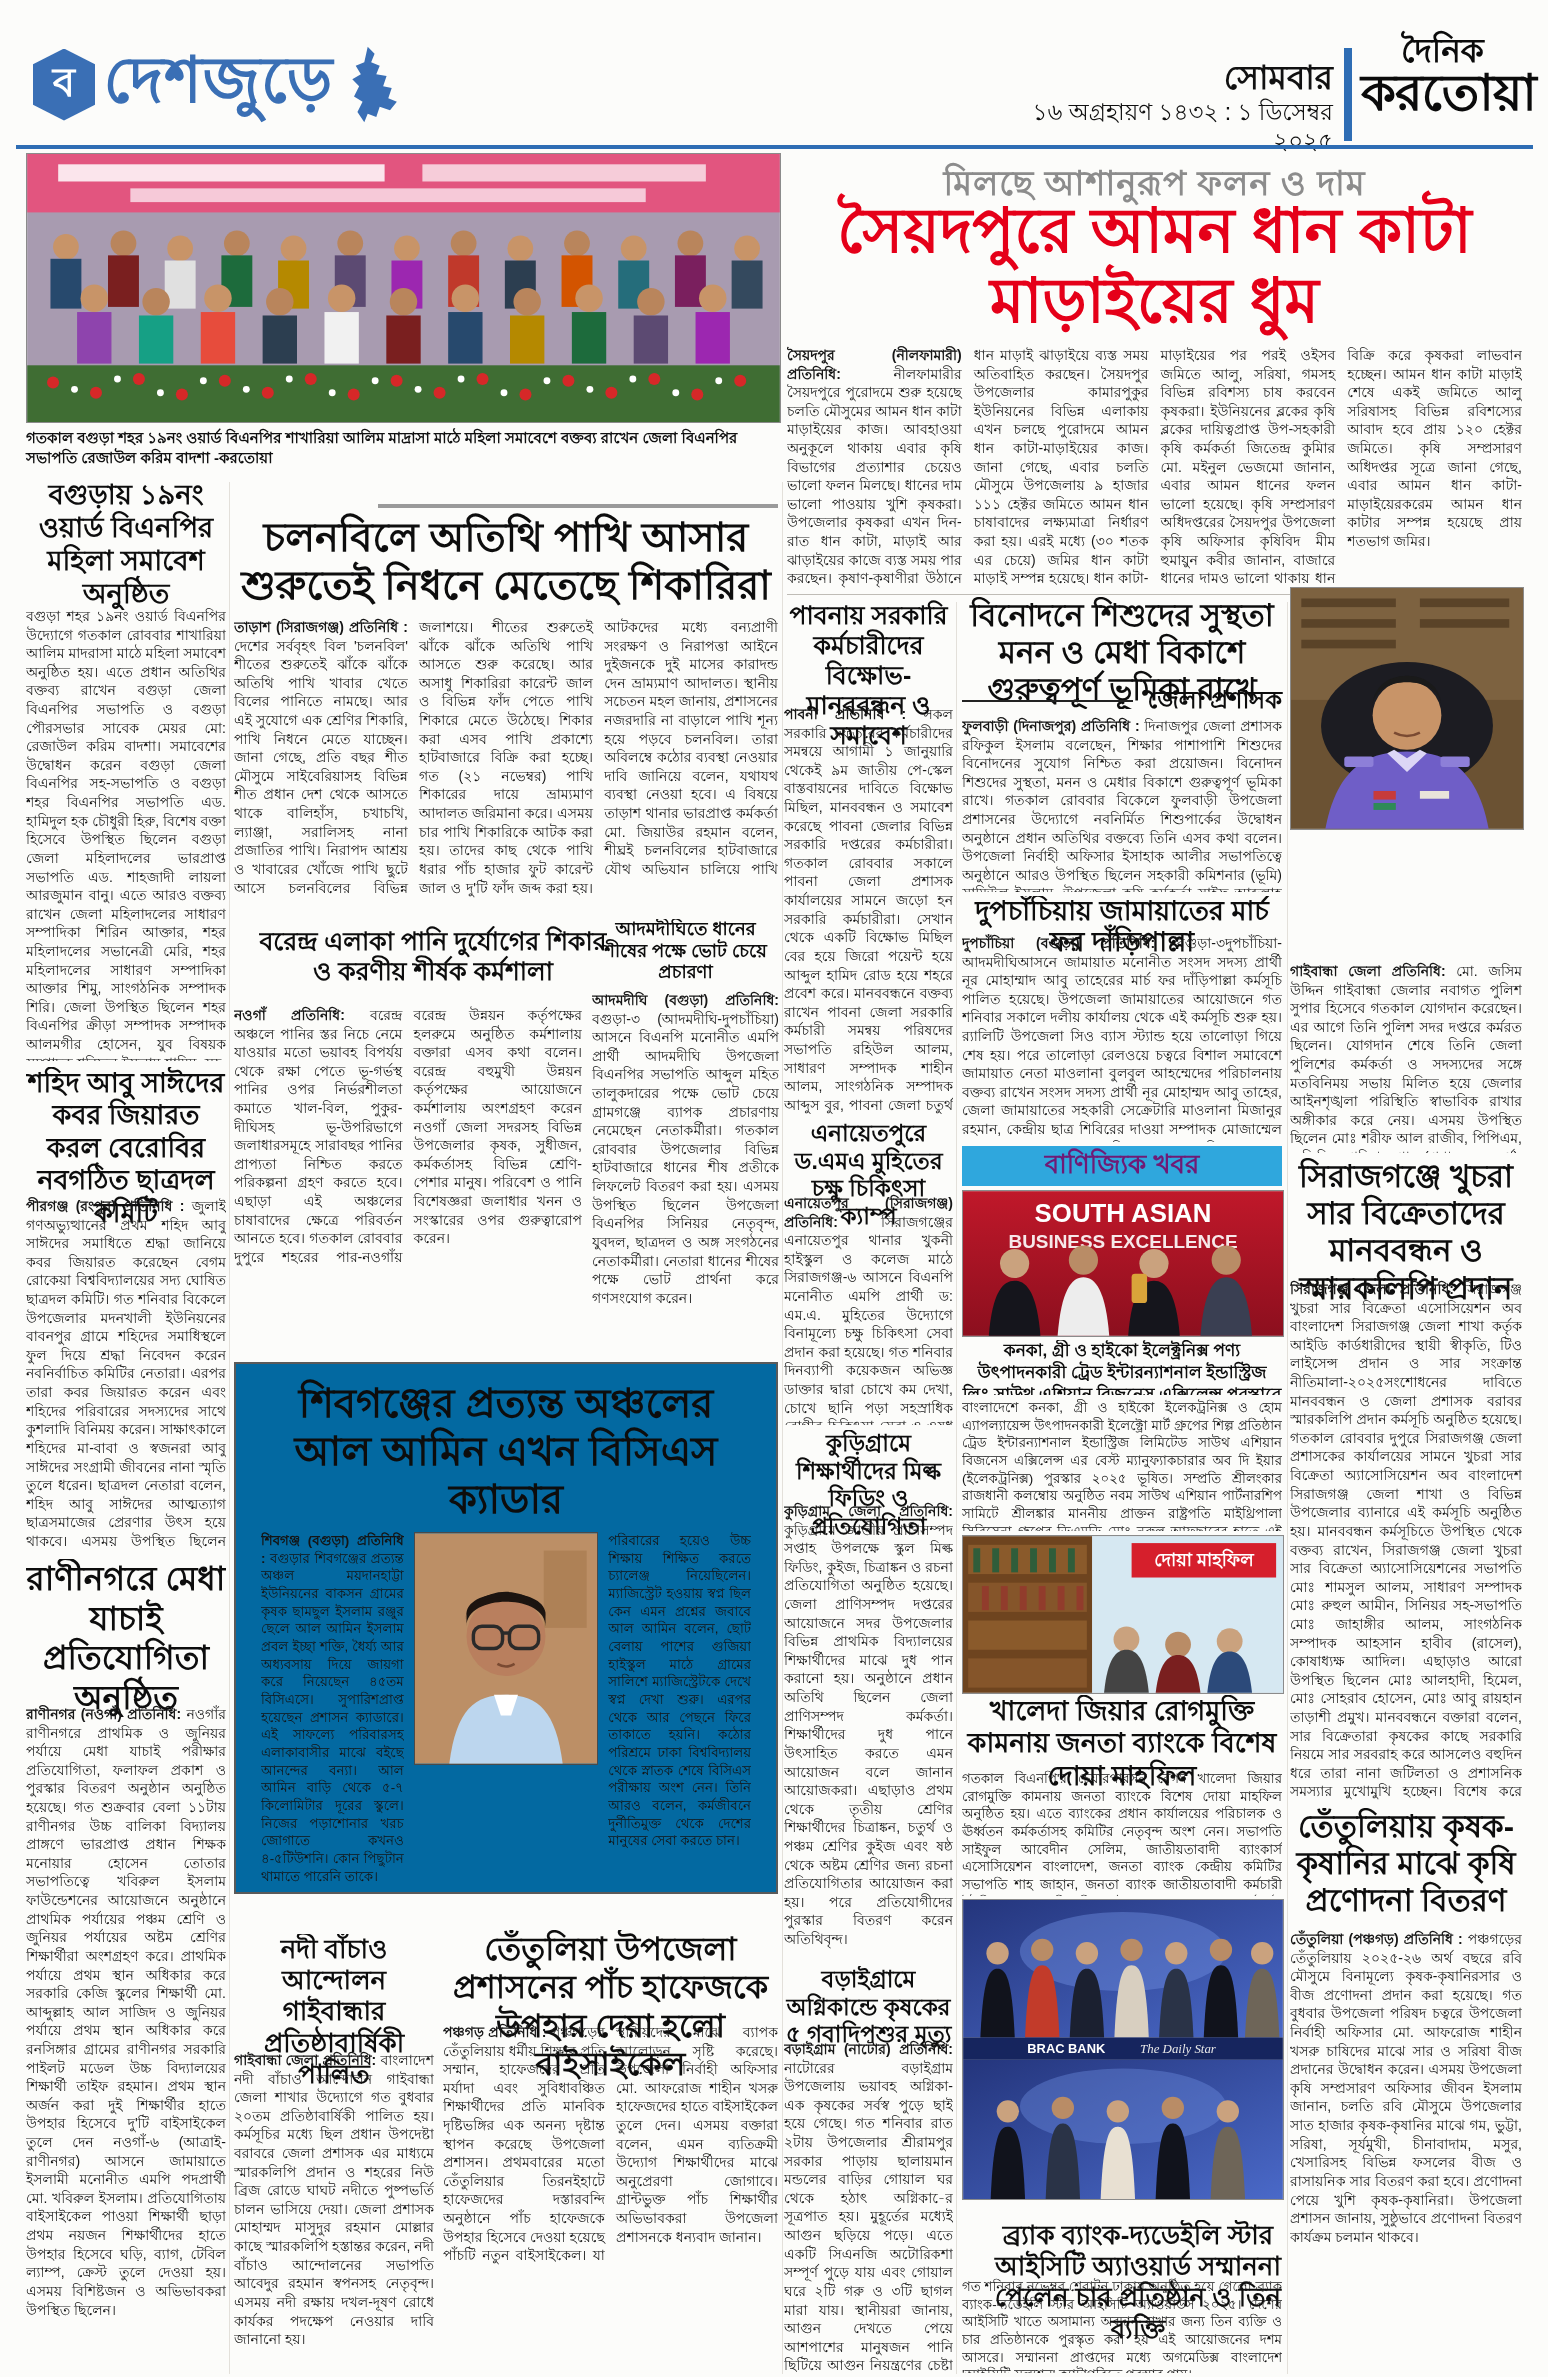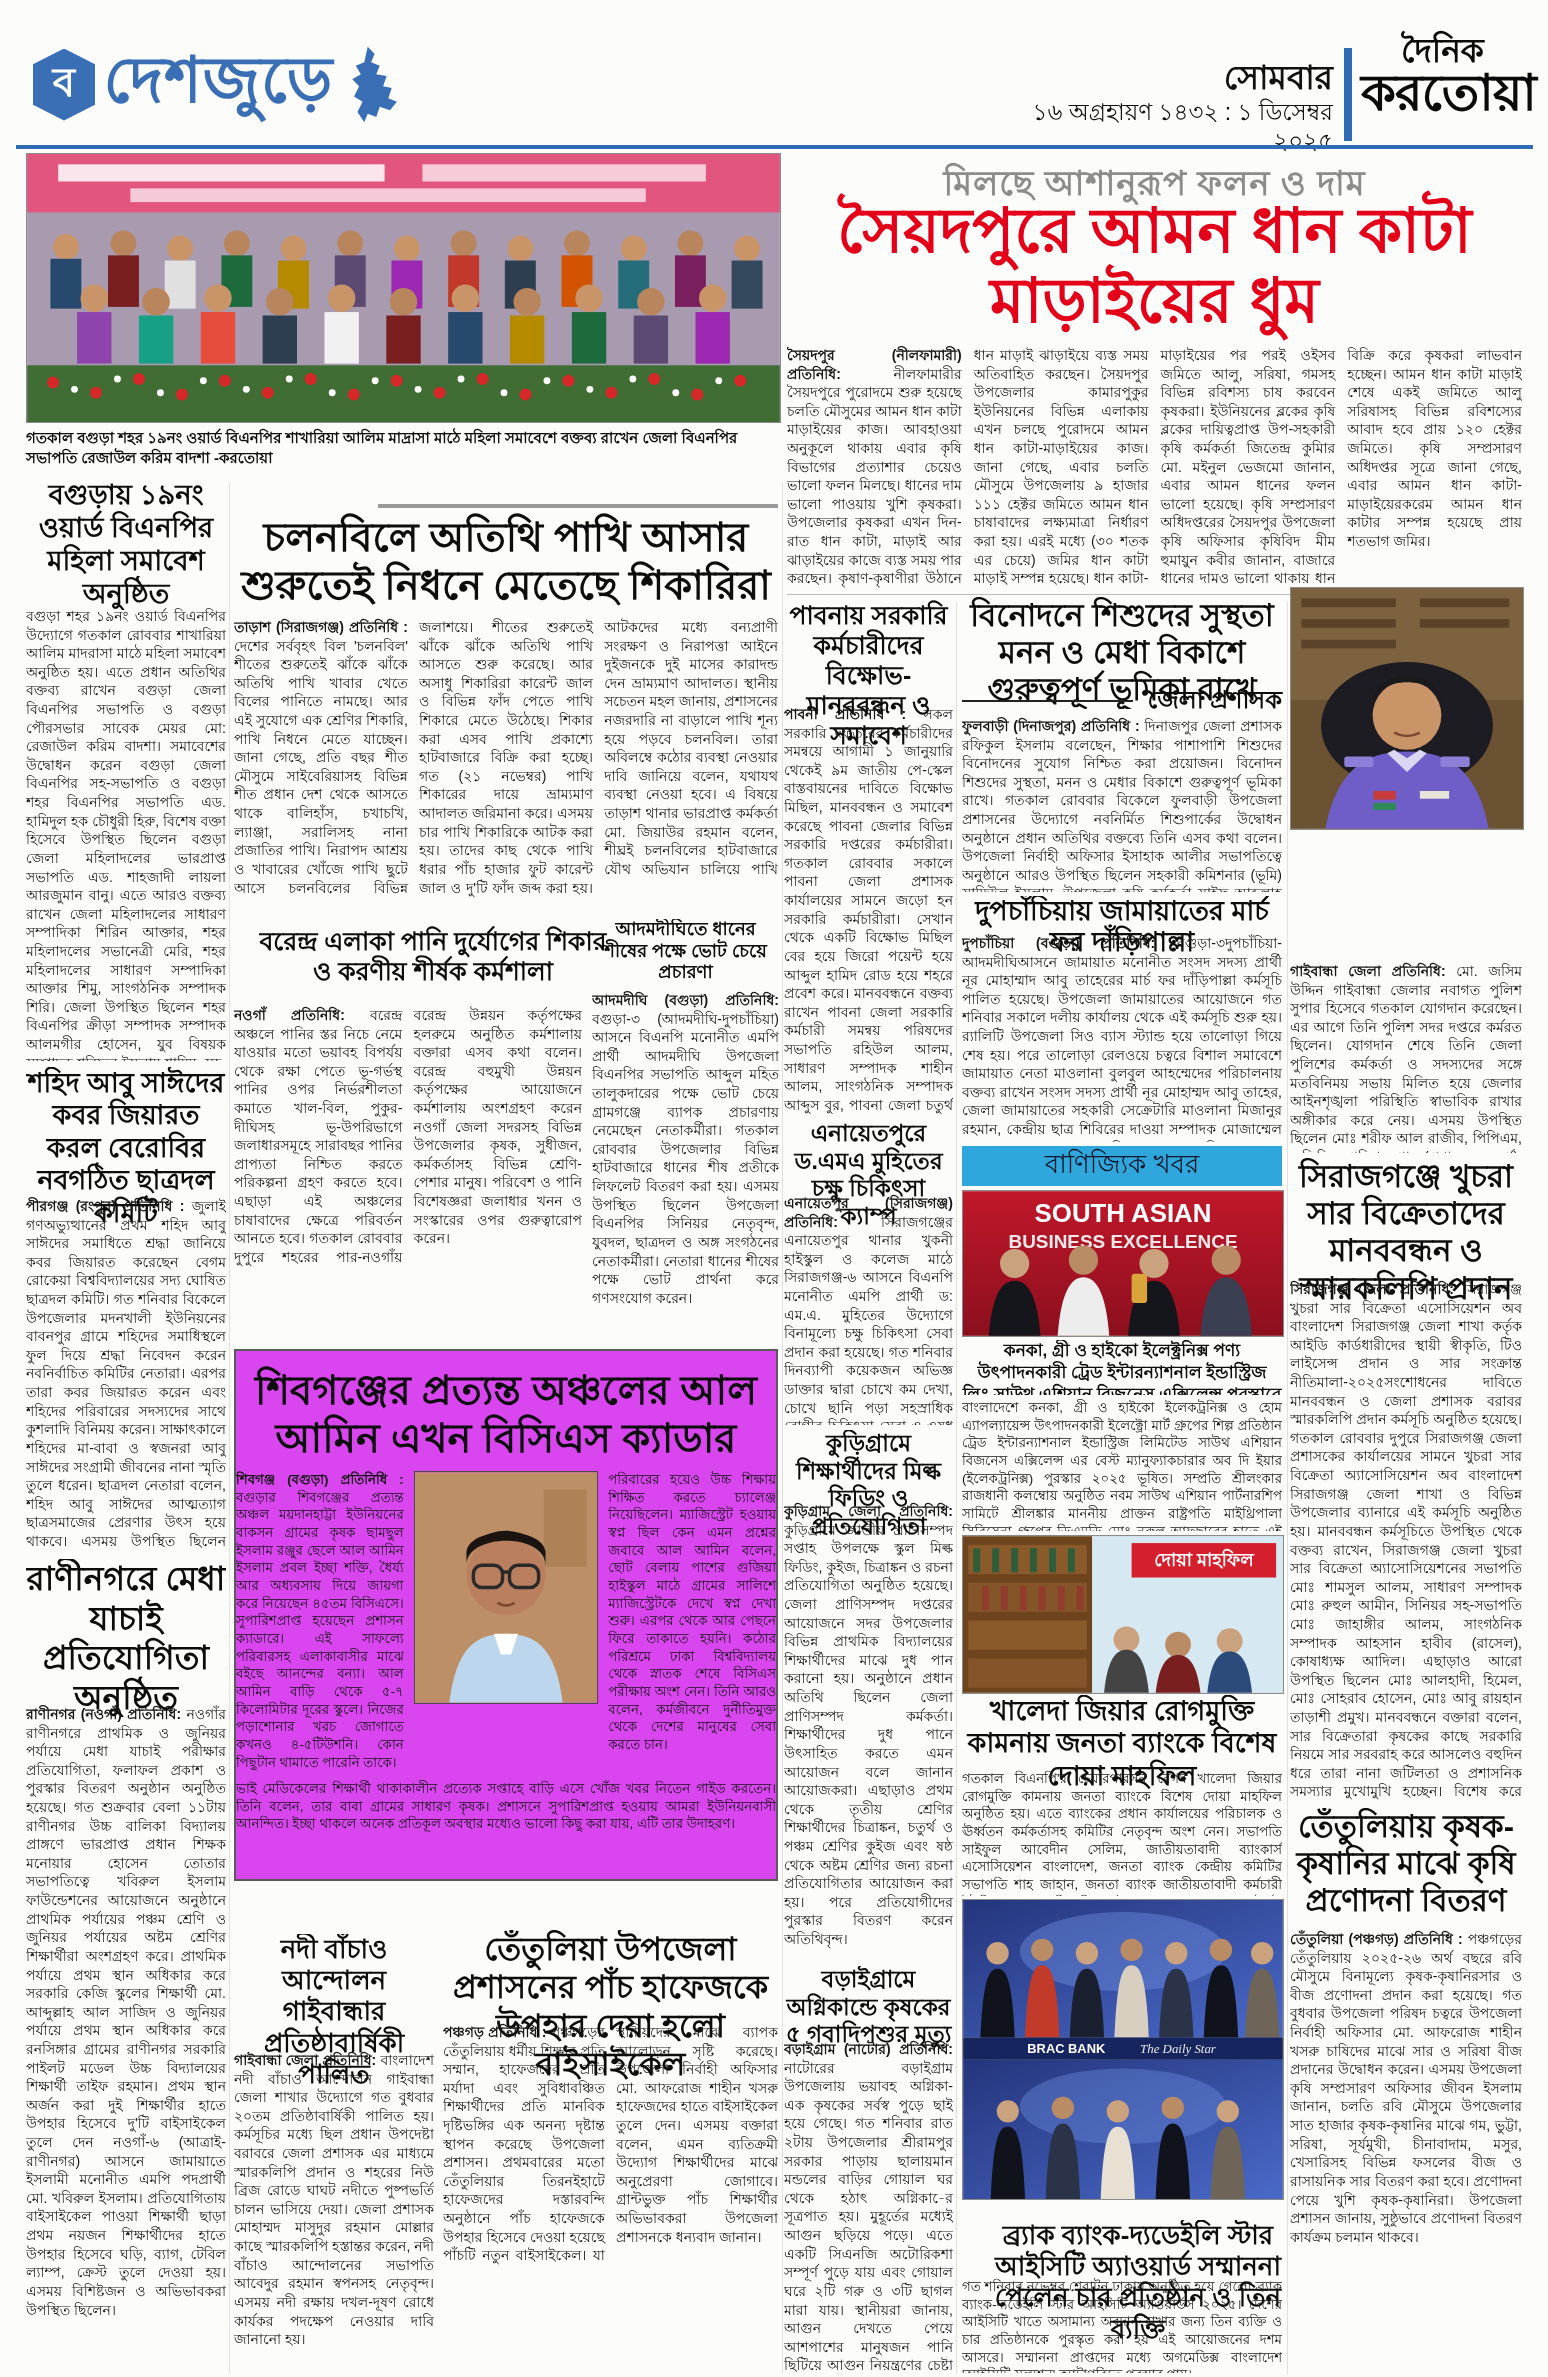--- a/index.html
+++ b/index.html
@@ -30,22 +30,22 @@
   .byl{font-weight:800;}
   .cols2{column-count:2;column-gap:11.2px;}
   .cols3{column-count:3;column-gap:11.2px;}
   .cols4{column-count:4;column-gap:12px;}
   .rule{background:#9a9a9a;}
   .hsep{background:#bfbcb6;}
   .vsep{position:absolute;width:0.9px;background:#e3e0da;}
   .attr-row{display:flex;align-items:center;gap:15px;}
   .attr-dash{flex:1;height:2.6px;background:#222;}
   .attr-name{font-size:24px;font-weight:800;color:#0d0d0d;white-space:nowrap;}
-  .banner{background:#2fa7dd;color:#0f172a;font-weight:400;font-size:26px;display:flex;align-items:center;justify-content:center;text-align:right;}
-  .bcs-box{background:#d946ef;border:2.6px solid #5a5a5a;box-sizing:border-box;padding:12px 0;overflow:hidden;}
+  .banner{background:#2fa7dd;color:#701a75;font-weight:700;font-size:26px;display:flex;align-items:center;justify-content:center;text-align:right;}
+  .bcs-box{background:#0369a1;border:2.6px solid #5a5a5a;box-sizing:border-box;padding:12px 25px;overflow:hidden;margin-top:13px;}
   .bcs-row{display:flex;gap:10.3px;margin-top:8.6px;}
   .bcs-col{flex:1;font-size:13.3px;line-height:1.33;text-align:justify;overflow:hidden;}
   .bcs-photo{margin:0;flex:0 0 182px;height:231px;border:1.7px solid #4a4a4a;overflow:hidden;}
   .bold-caption{font-weight:800;text-align:center;font-size:17px;line-height:1.3;color:#0d0d0d;overflow:hidden;}
 </style>
 </head>
 <body>
 
 <div class="page">
 

